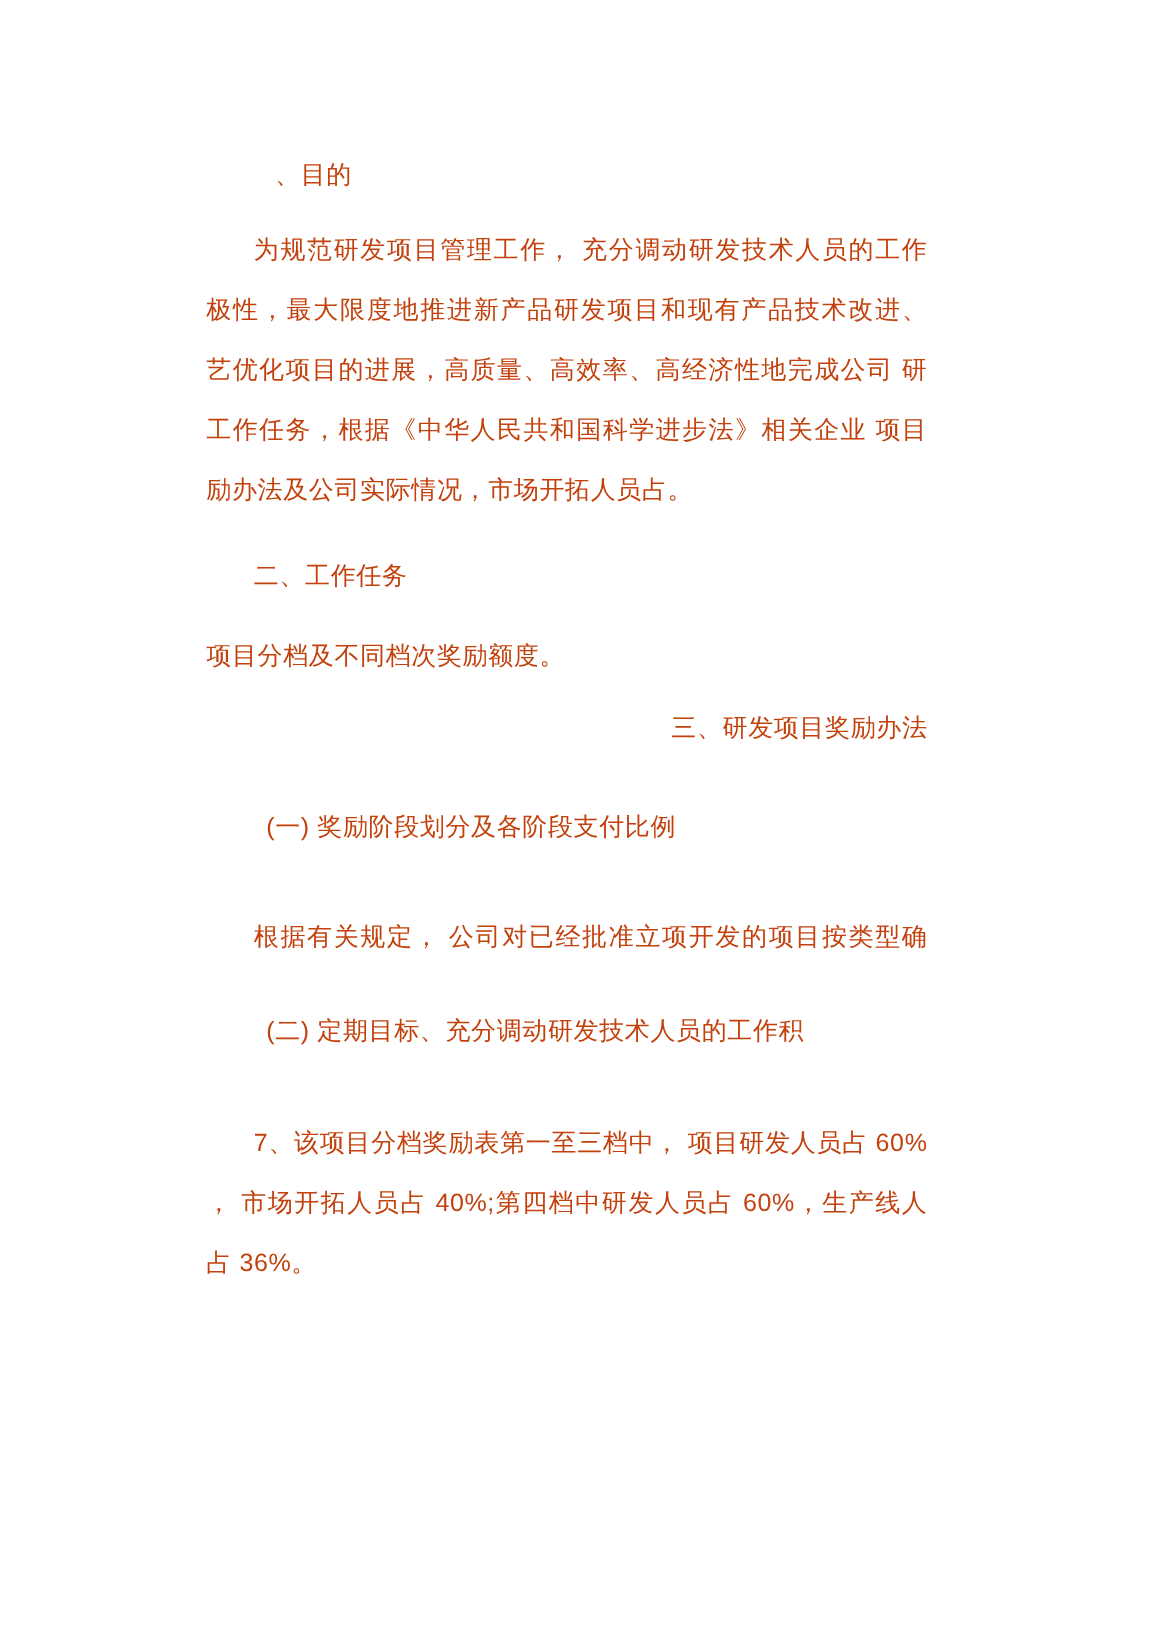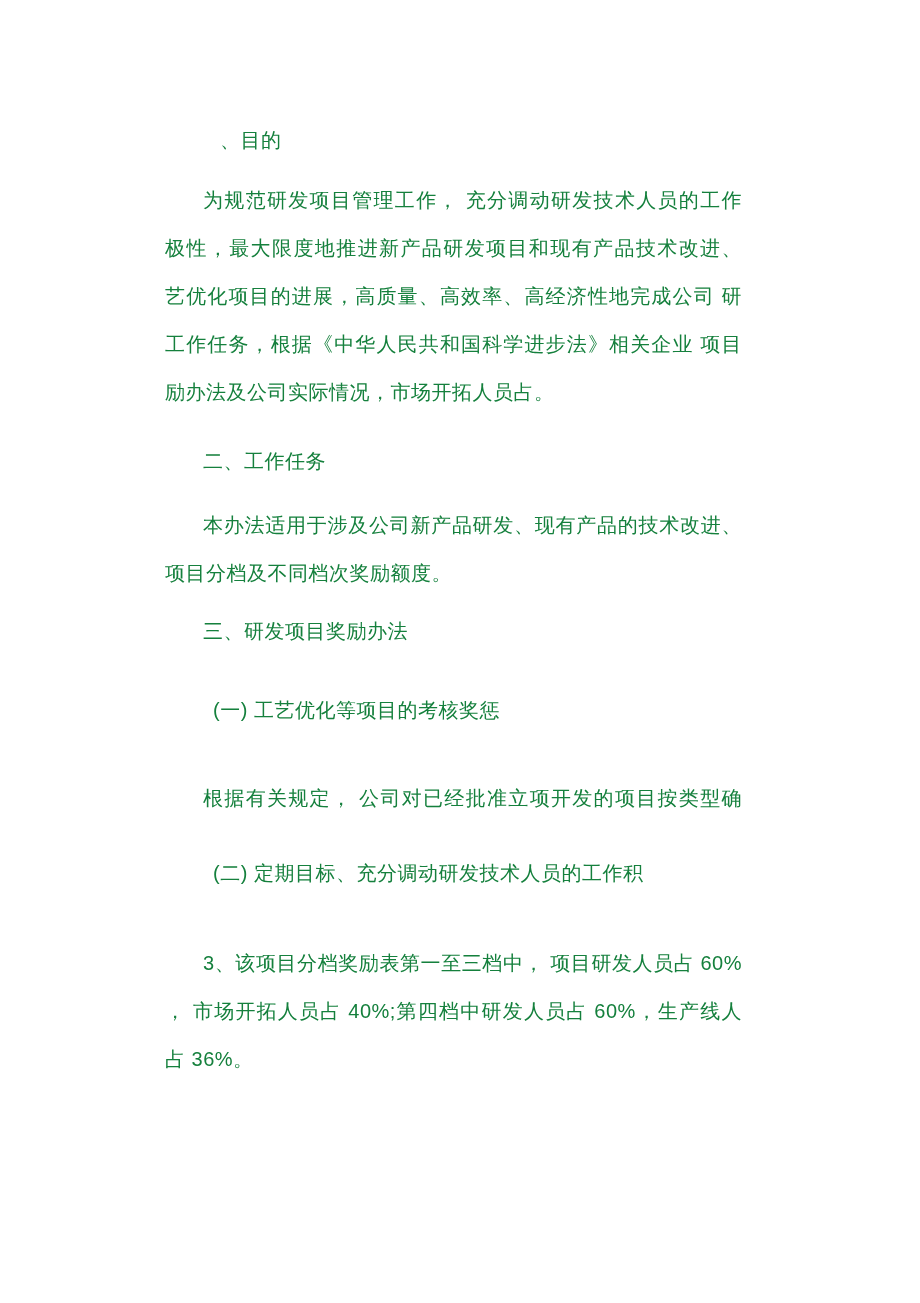--- a/index.html
+++ b/index.html
@@ -7,21 +7,21 @@
     padding: 0;
     background: #ffffff;
   }
   .page {
     position: relative;
     width: 920px;
     height: 1303px;
     background: #ffffff;
     overflow: hidden;
     font-family: "Liberation Sans", "DejaVu Sans", sans-serif;
-    color: #15803d;
+    color: #c2410c;
   }
   .content {
     position: absolute;
     left: 165px;
     top: 116px;
     width: 577px;
     font-size: 20px;
   }
   .line {
     height: 48px;
@@ -36,21 +36,21 @@
     text-align-last: justify;
   }
   
   .indent-para    { padding-left: 38px; }  
   .indent-sub     { padding-left: 48px; }  
   .indent-purpose { padding-left: 55px; }  
 
   .gap-12 { margin-top: 12px; }
   .gap-21 { margin-top: 21px; }
   .gap-16 { margin-top: 16px; }
-  .gap-10 { margin-top: 10px; }
+  .gap-10 { margin-top: 10px; text-align: right; }
   .gap-31 { margin-top: 31px; }
   .gap-40 { margin-top: 40px; }
   .gap-27 { margin-top: 27px; }
   .gap-42 { margin-top: 42px; }
 </style>
 </head>
 <body>
 
 <div class="page">
   <div class="content">
@@ -61,34 +61,33 @@
       <div class="line full indent-para">为规范研发项目管理工作， 充分调动研发技术人员的工作积</div>
       <div class="line full">极性，最大限度地推进新产品研发项目和现有产品技术改进、 工</div>
       <div class="line full">艺优化项目的进展，高质量、高效率、高经济性地完成公司 研发</div>
       <div class="line full">工作任务，根据《中华人民共和国科学进步法》相关企业 项目奖</div>
       <div class="line">励办法及公司实际情况，市场开拓人员占。</div>
     </div>
 
     <div class="line indent-para gap-21">二、工作任务</div>
 
     <div class="gap-16">
-      <div class="line full indent-para">本办法适用于涉及公司新产品研发、现有产品的技术改进、</div>
       <div class="line">项目分档及不同档次奖励额度。</div>
     </div>
 
     <div class="line indent-para gap-10">三、研发项目奖励办法</div>
 
-    <div class="line indent-sub gap-31">(一) 工艺优化等项目的考核奖惩</div>
+    <div class="line indent-sub gap-31">(一) 奖励阶段划分及各阶段支付比例</div>
 
     <div class="gap-40">
       <div class="line full indent-para">根据有关规定， 公司对已经批准立项开发的项目按类型确定</div>
     </div>
 
     <div class="line indent-sub gap-27">(二) 定期目标、充分调动研发技术人员的工作积</div>
 
     <div class="gap-42">
-      <div class="line full indent-para">3、该项目分档奖励表第一至三档中， 项目研发人员占 60%</div>
+      <div class="line full indent-para">7、该项目分档奖励表第一至三档中， 项目研发人员占 60%</div>
       <div class="line full">， 市场开拓人员占 40%;第四档中研发人员占 60%，生产线人员</div>
       <div class="line">占 36%。</div>
     </div>
 
   </div>
 </div>
 
 </body></html>

